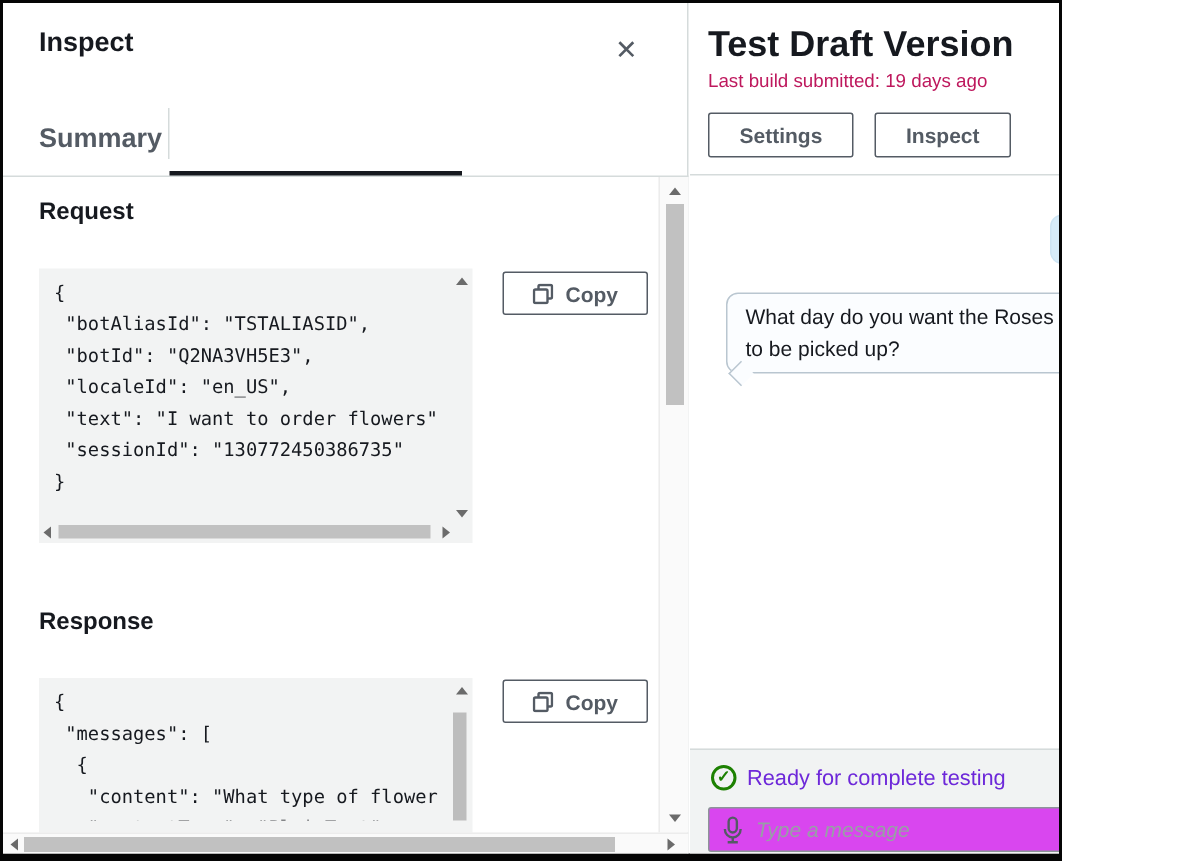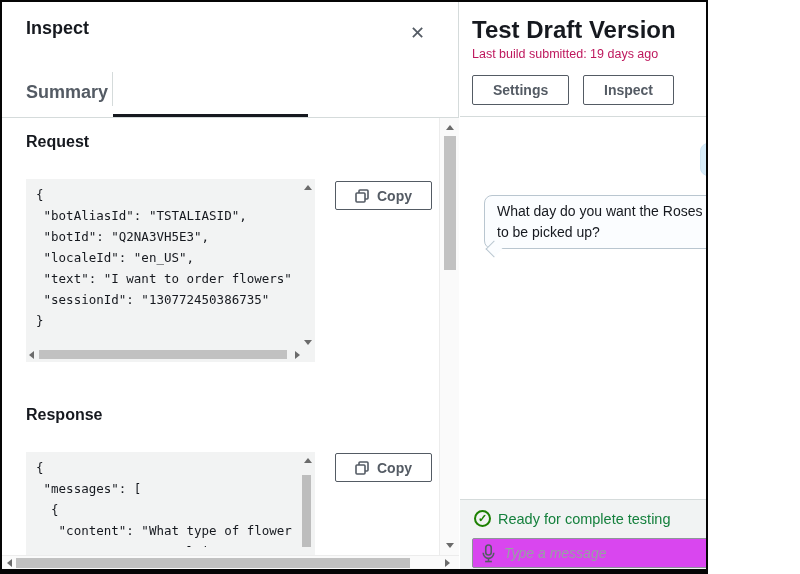--- a/index.html
+++ b/index.html
@@ -103,21 +103,21 @@
   .chat-vscroll .tri-up { position:absolute; left:3px; top:12px; }
   .chat-vscroll .tri-down { position:absolute; left:3px; bottom:12px; }
 
   .status-area { position:absolute; left:0; top:497px; right:0; bottom:0; background:#f1f3f3; border-top:1px solid #d5dbdb; }
   .status-row { position:absolute; left:14px; top:10px; display:flex; align-items:center; gap:7px; }
   .check-icon {
     width:17px; height:17px; border:2px solid #1d8102; border-radius:50%;
     display:flex; align-items:center; justify-content:center;
     color:#1d8102; font-size:11px; font-weight:bold; line-height:1;
   }
-  .status-text { color:#15803d; font-size:14.5px;text-align:right; }
+  .status-text { color:#6d28d9; font-size:14.5px;text-align:right; }
   .msg-input-wrap {
     position:absolute; left:12px; top:38px; width:315px; height:30px;
     background:#d946ef; border:1px solid #8d9499; border-radius:2px;
     display:flex; align-items:center; padding:0 8px; gap:8px;
   }
   .msg-input { flex:1; border:none; outline:none; font-family:inherit; font-size:14px; color:#16191f; background:transparent; }
   .msg-input::placeholder { font-style:italic; color:#98a0a5; }
 </style>
 </head>
 <body>

